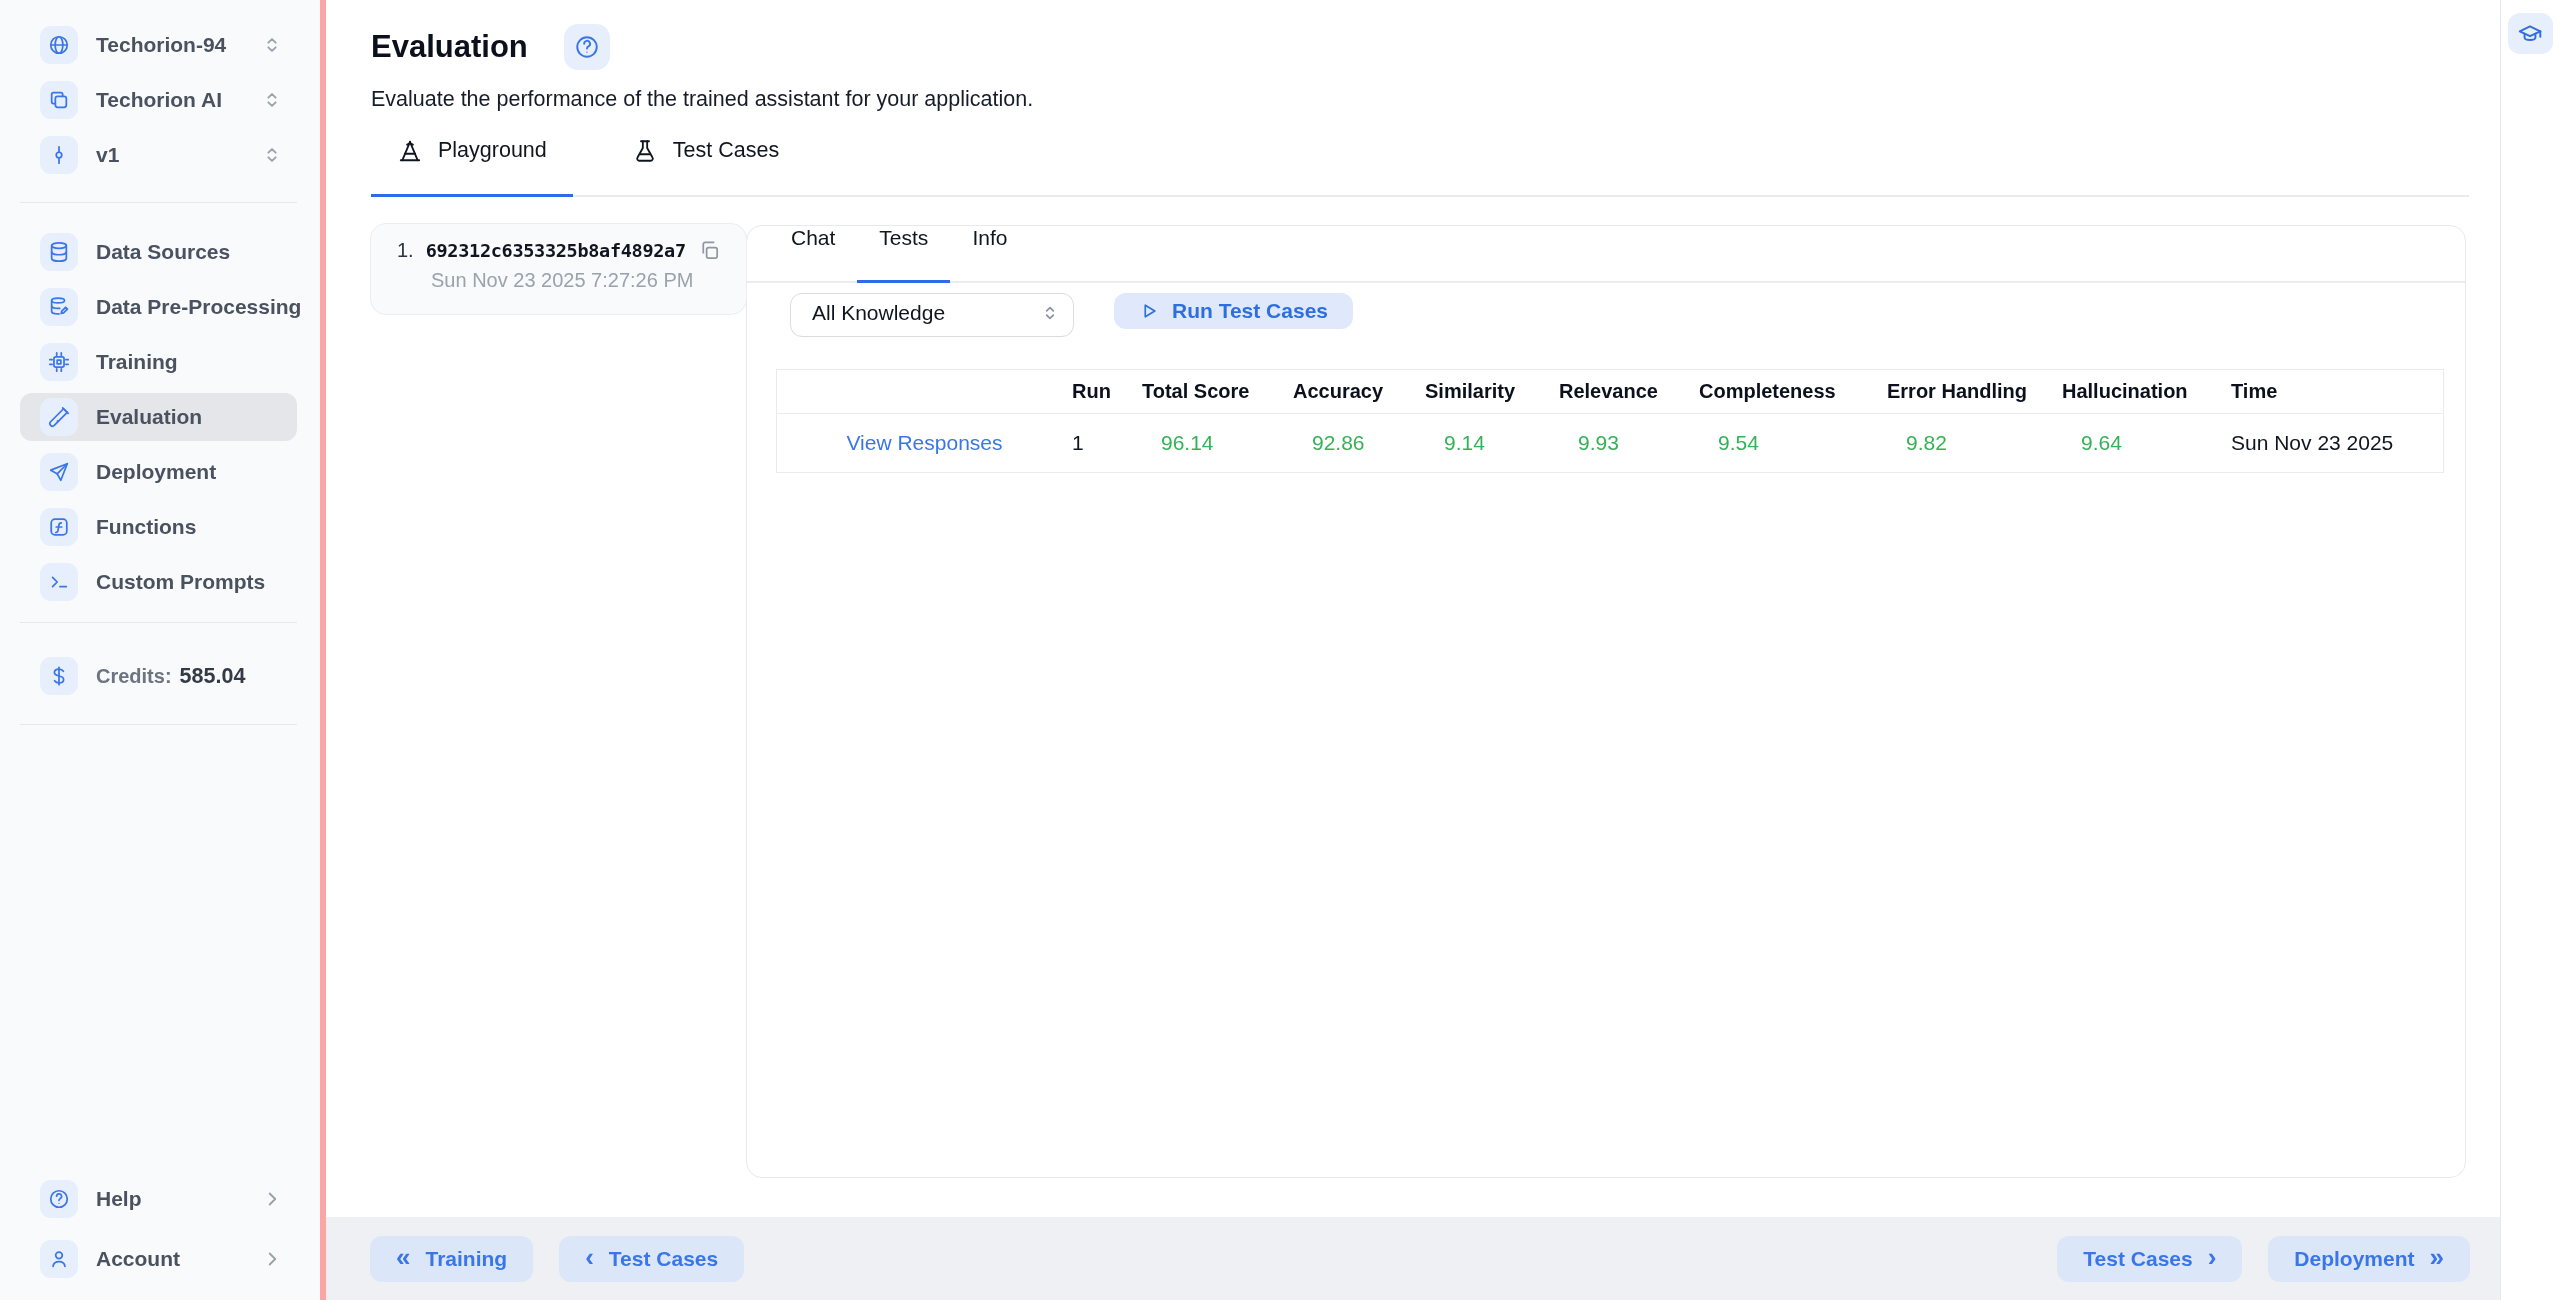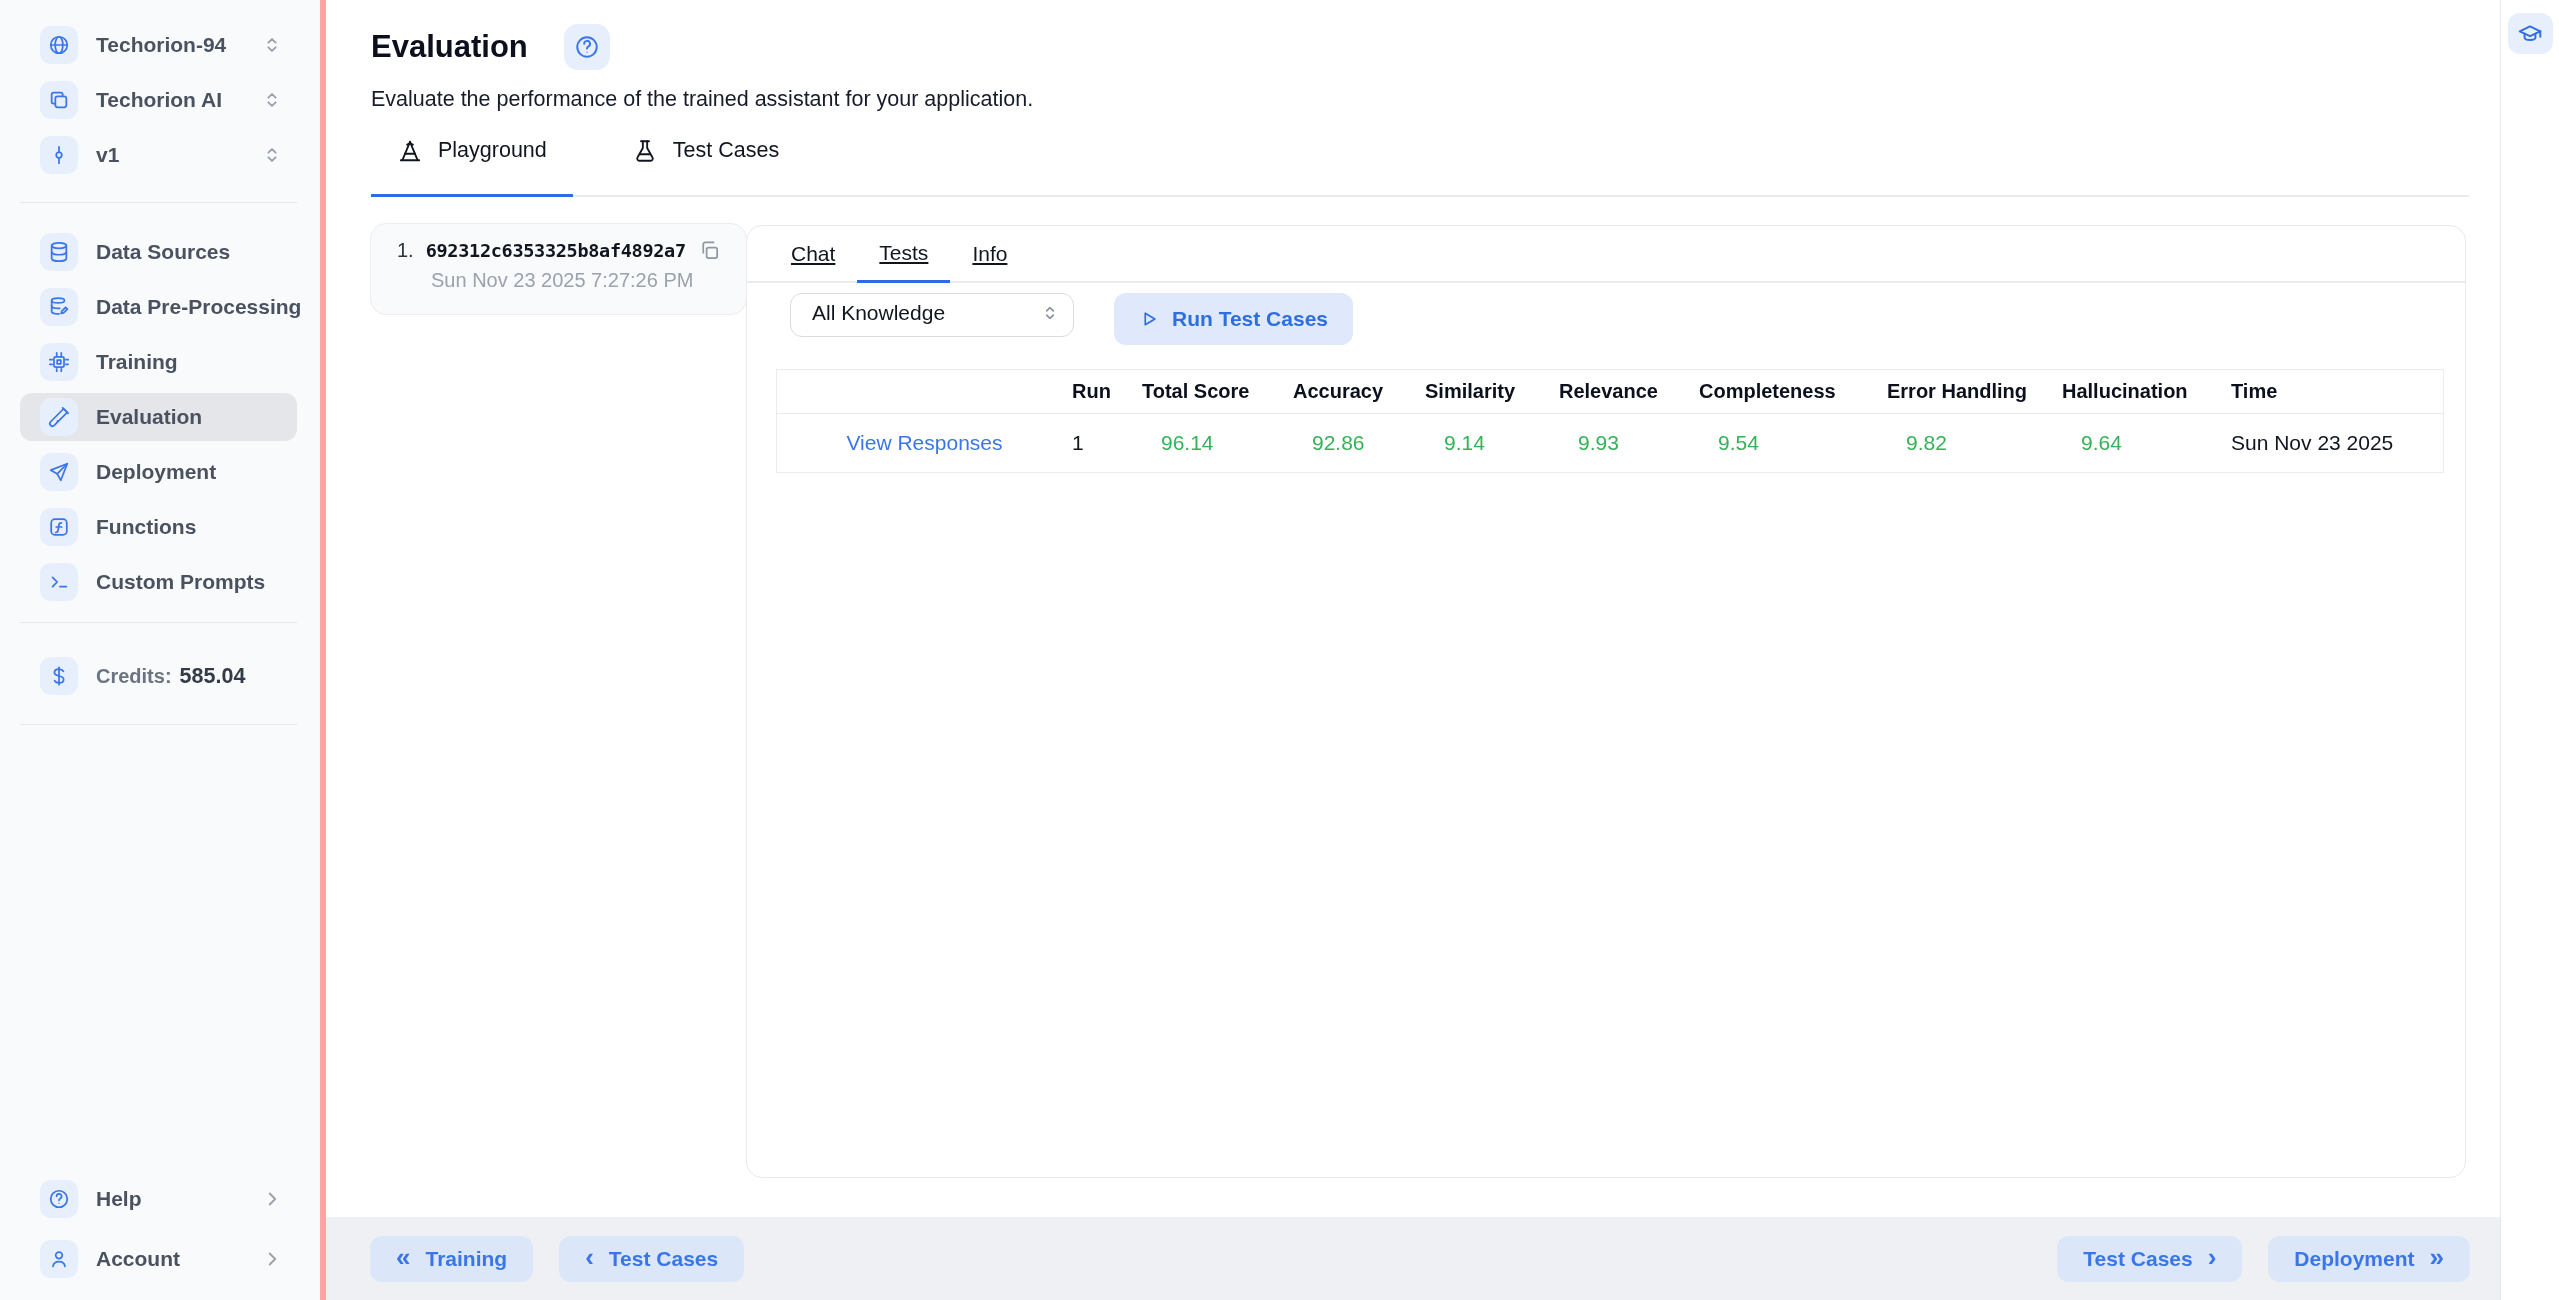--- a/index.html
+++ b/index.html
@@ -42,27 +42,27 @@
   .session-card { position:absolute; left:44px; top:223px; width:377px; height:92px; background:#f8fafc; border:1px solid #ebedf1; border-radius:16px; padding:15px 20px 0 26px; z-index:2; cursor:pointer; }
   .session-top { display:flex; align-items:center; gap:12px; }
   .session-index { font-size:20px; color:#2c3440; flex:none; }
   .session-id { font-family:"DejaVu Sans Mono","Liberation Mono",monospace; font-size:18.5px; font-weight:700; color:#10151f; letter-spacing:-0.3px; white-space:nowrap; }
   .copy-btn { flex:none; display:flex; cursor:pointer; }
   .copy-btn svg { width:23px; height:23px; stroke:#8f97a1; fill:none; stroke-width:1.8; stroke-linejoin:round; }
   .session-time { margin:7px 0 0 34px; font-size:20px; color:#9aa2ac; }
 
   .detail-panel { position:absolute; left:420px; top:225px; width:1720px; height:953px; background:#fff; border:1px solid #e7e9ec; border-radius:16px; z-index:1; }
   .detail-tabs { height:57px; border-bottom:2px solid #eaecef; display:flex; padding-left:22px; }
-  .dtab { display:flex; align-items:center; padding:0 22px; font-size:21px; color:#10161f; cursor:pointer;text-decoration:underline; }
+  .dtab { display:flex; padding:0 22px; font-size:21px; color:#10161f; cursor:pointer; }
   .dtab.active { border-bottom:3px solid #2e6be6; margin-bottom:-2px; font-weight:500; }
 
   .controls { position:absolute; left:43px; top:67px; display:flex; gap:40px; }
   .knowledge-select { width:284px; height:44px; border:1px solid #d9dce1; border-radius:12px; background:#fff; display:flex; align-items:center; padding:0 13px 4px 21px; font-size:21px; color:#10161f; cursor:pointer; }
   .knowledge-select svg { margin-left:auto; width:20px; height:20px; stroke:#8b939e; fill:none; stroke-width:2; stroke-linecap:round; stroke-linejoin:round; }
-  .run-btn { height:52px; border-radius:12px; background:#dfe9fb; border:none; color:#2e6fe0; font-family:inherit; font-size:21px; font-weight:700; display:flex; align-items:center; gap:13px; padding:0 25px; cursor:pointer; }
+  .run-btn { height:36px; border-radius:12px; background:#dfe9fb; border:none; color:#2e6fe0; font-family:inherit; font-size:21px; font-weight:700; display:flex; align-items:center; gap:13px; padding:0 25px; cursor:pointer; }
   .run-btn svg { width:20px; height:20px; stroke:#2e6fe0; fill:none; stroke-width:2; stroke-linejoin:round; }
 
   .results-table { position:absolute; left:29px; top:143px; width:1668px; border:1.5px solid #e9ebee; background:#fff; }
   .tr { display:grid; grid-template-columns:295px 70px 151px 132px 134px 140px 188px 175px 169px 211px; align-items:center; }
   .tr.head { height:44px; border-bottom:1.5px solid #e9ebee; }
   .tr.head .cell { font-weight:700; font-size:20px; color:#0b101c; white-space:nowrap; }
   .tr.body-row { height:58px; font-size:21px; }
   .cell.center { text-align:center; }
   .link { color:#3b76e8; font-weight:500; cursor:pointer; }
   .green { color:#35b257;margin-left:19px; }

